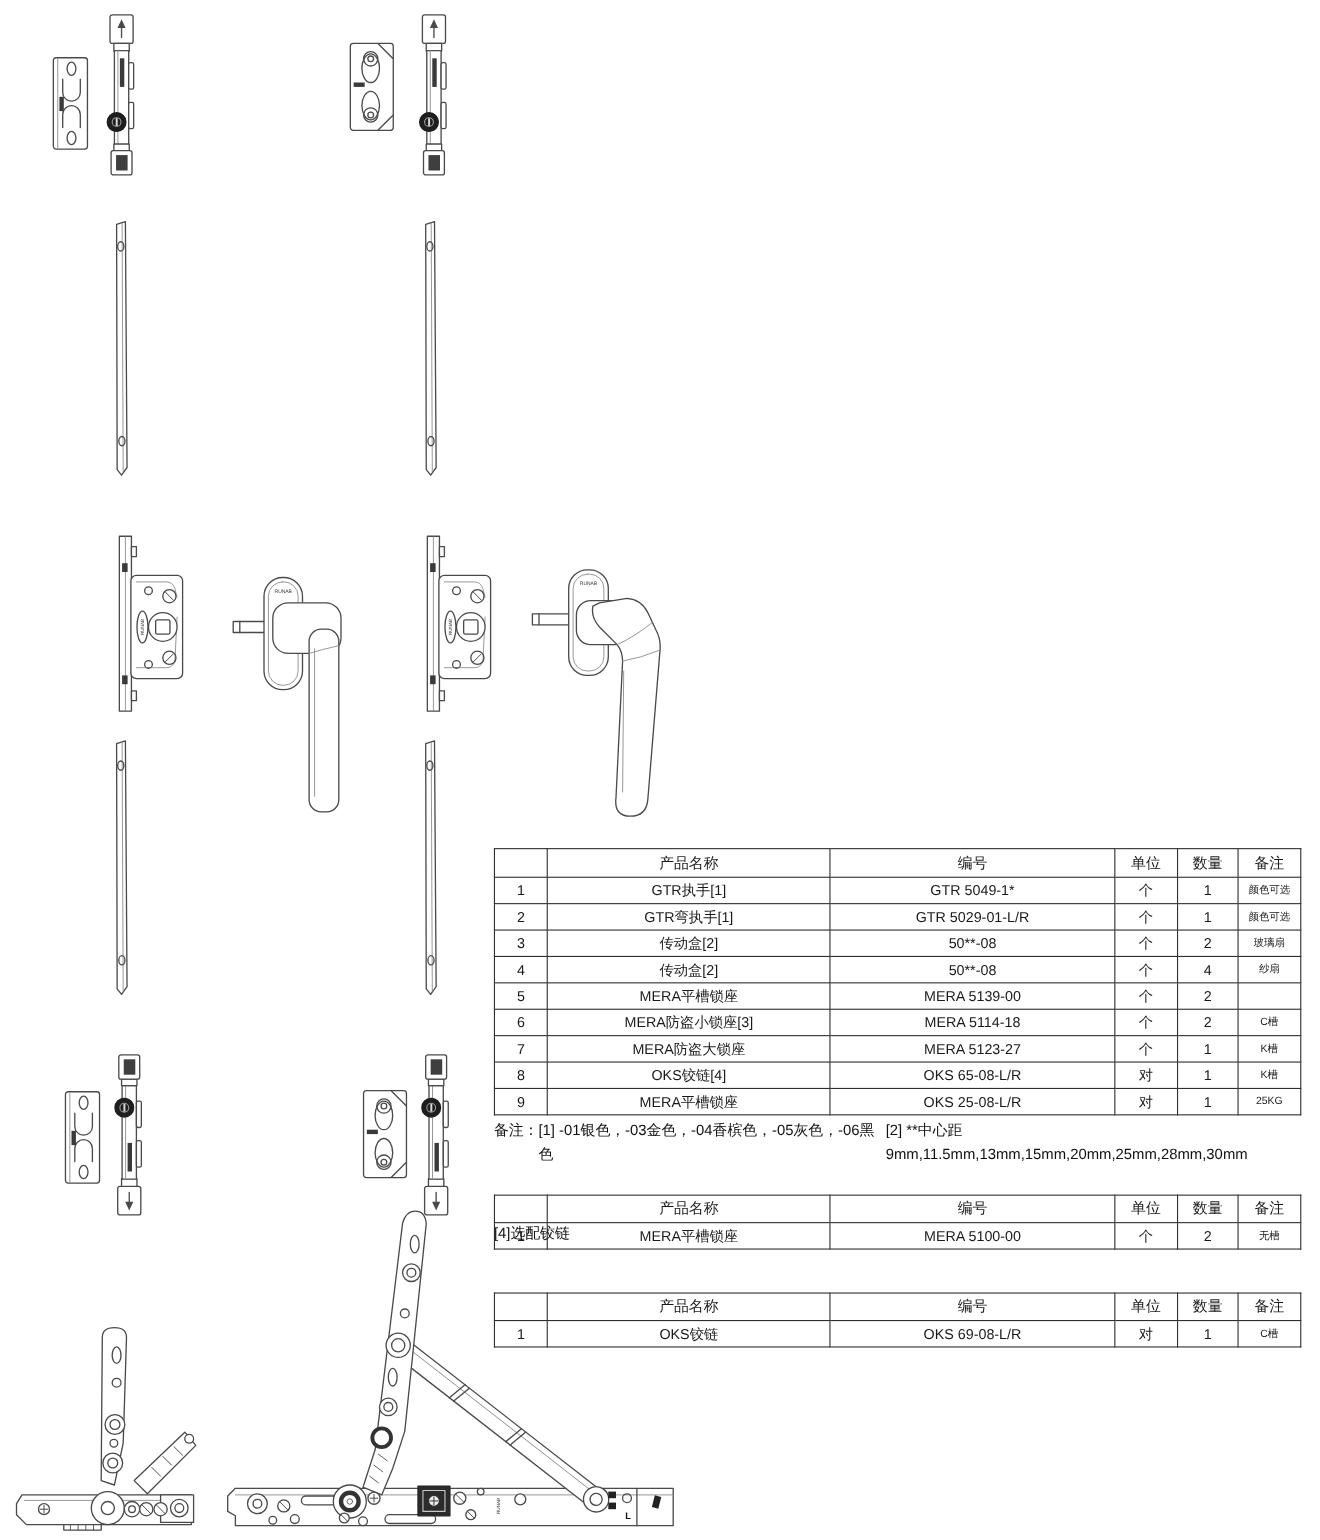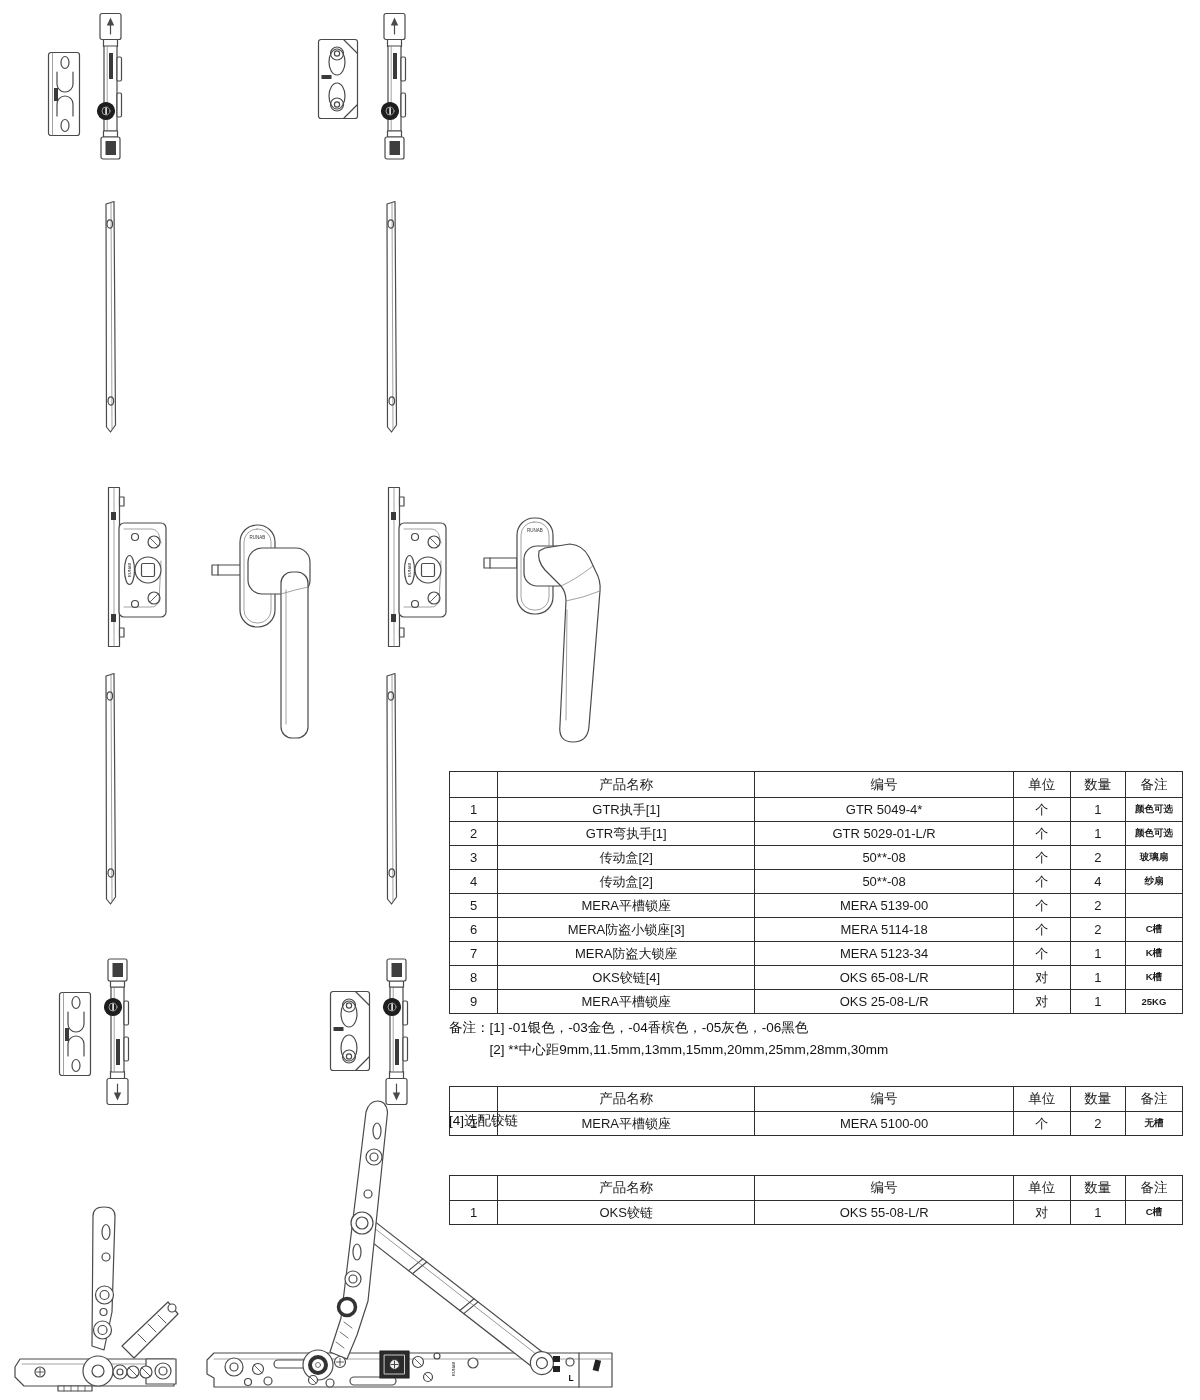--- a/index.html
+++ b/index.html
@@ -9,29 +9,29 @@
     overflow:hidden;
   }
   #art{position:absolute;left:0;top:0;width:1200px;height:1400px;z-index:0;}
   .bom{position:absolute;border-collapse:collapse;table-layout:fixed;z-index:2;background:#fff;}
   .bom th,.bom td{
     border:1px solid #2e2e2e;text-align:center;vertical-align:middle;
     padding:0;margin:0;font-weight:normal;white-space:nowrap;overflow:hidden;color:#1a1a1a;
   }
   .bom th{font-size:13.5px;height:25px;}
   .bom td{font-size:13px;height:23px;}
-  .bom td.remark,.bom .remark-sm{font-size:9.5px;font-weight:bold;}
+  .bom td.remark,.bom .remark-sm{font-size:9.5px;}
   .t1{left:449px;top:771px;width:734px;}
   .t2{left:449px;top:1086px;width:734px;}
   .t2 th{height:24px;} .t2 td{height:23px;}
   .t3{left:449px;top:1175px;width:734px;}
   .t3 th{height:24px;} .t3 td{height:23px;}
   .note-block{position:absolute;left:449px;top:1017px;z-index:2;display:flex;font-size:13.5px;line-height:22px;color:#111;}
   .note-label{white-space:nowrap;text-align:right;}
-  .note-lines{display:flex;flex-direction:column;}
+  .note-lines{display:flex;flex-direction:row;align-items:flex-end;}
   .sec-heading{position:absolute;z-index:2;font-size:13.5px;color:#111;}
   .sec3{left:449px;top:1100px;}
   .sec4{left:449px;top:1112px;}
 </style>
 </head>
 <body>
 
 <svg id="art" viewBox="0 0 1200 1400" fill="none" stroke="#4a4a4a" stroke-width="1.2" stroke-linejoin="round" stroke-linecap="round">
   <defs>
 
@@ -296,21 +296,21 @@
     <th></th>
     <th>产品名称</th>
     <th>编号</th>
     <th>单位</th>
     <th>数量</th>
     <th>备注</th>
   </tr>
   <tr>
     <td>1</td>
         <td>GTR执手[1]</td>
-        <td>GTR 5049-4*</td>
+        <td>GTR 5049-1*</td>
         <td>个</td>
         <td>1</td>
         <td class="remark">颜色可选</td>
   </tr>
   <tr>
     <td>2</td>
         <td>GTR弯执手[1]</td>
         <td>GTR 5029-01-L/R</td>
         <td>个</td>
         <td>1</td>
@@ -344,21 +344,21 @@
     <td>6</td>
         <td>MERA防盗小锁座[3]</td>
         <td>MERA 5114-18</td>
         <td>个</td>
         <td>2</td>
         <td class="remark">C槽</td>
   </tr>
   <tr>
     <td>7</td>
         <td>MERA防盗大锁座</td>
-        <td>MERA 5123-34</td>
+        <td>MERA 5123-27</td>
         <td>个</td>
         <td>1</td>
         <td class="remark">K槽</td>
   </tr>
   <tr>
     <td>8</td>
         <td>OKS铰链[4]</td>
         <td>OKS 65-08-L/R</td>
         <td>对</td>
         <td>1</td>
@@ -428,19 +428,19 @@
     <th></th>
     <th>产品名称</th>
     <th>编号</th>
     <th>单位</th>
     <th>数量</th>
     <th>备注</th>
   </tr>
   <tr>
     <td>1</td>
         <td>OKS铰链</td>
-        <td>OKS 55-08-L/R</td>
+        <td>OKS 69-08-L/R</td>
         <td>对</td>
         <td>1</td>
         <td class="remark">C槽</td>
   </tr>
 </tbody>
   </table>
 
 </body></html>

